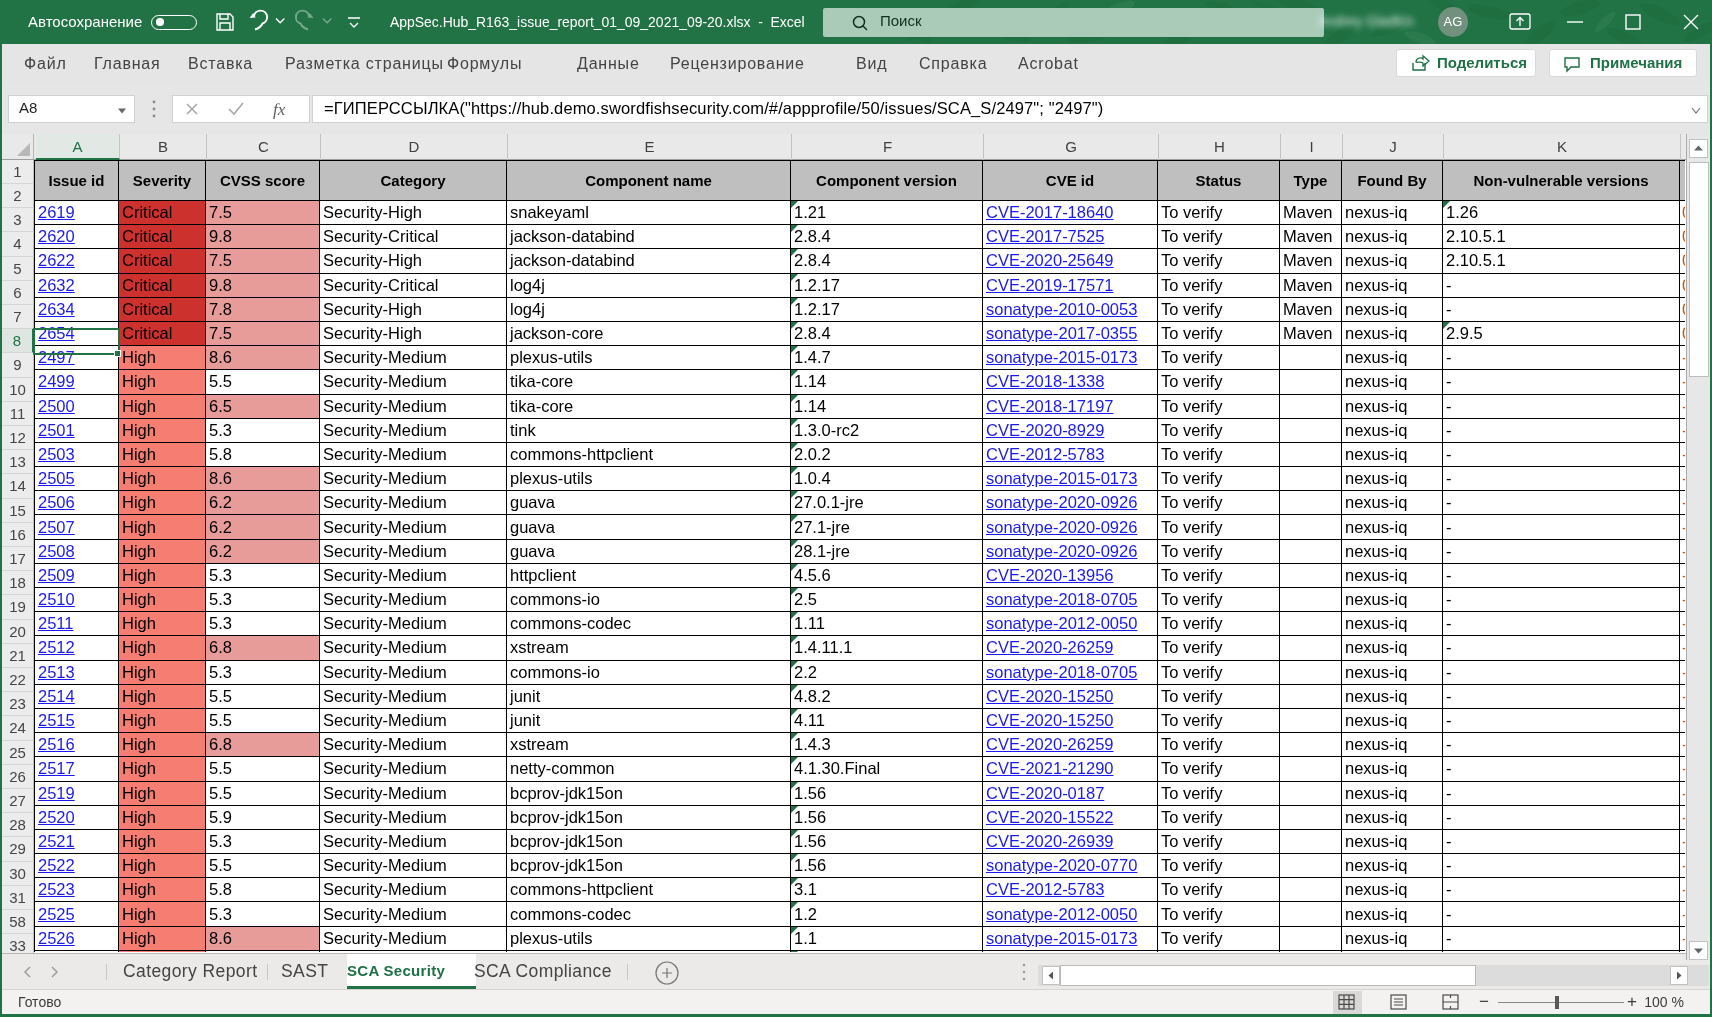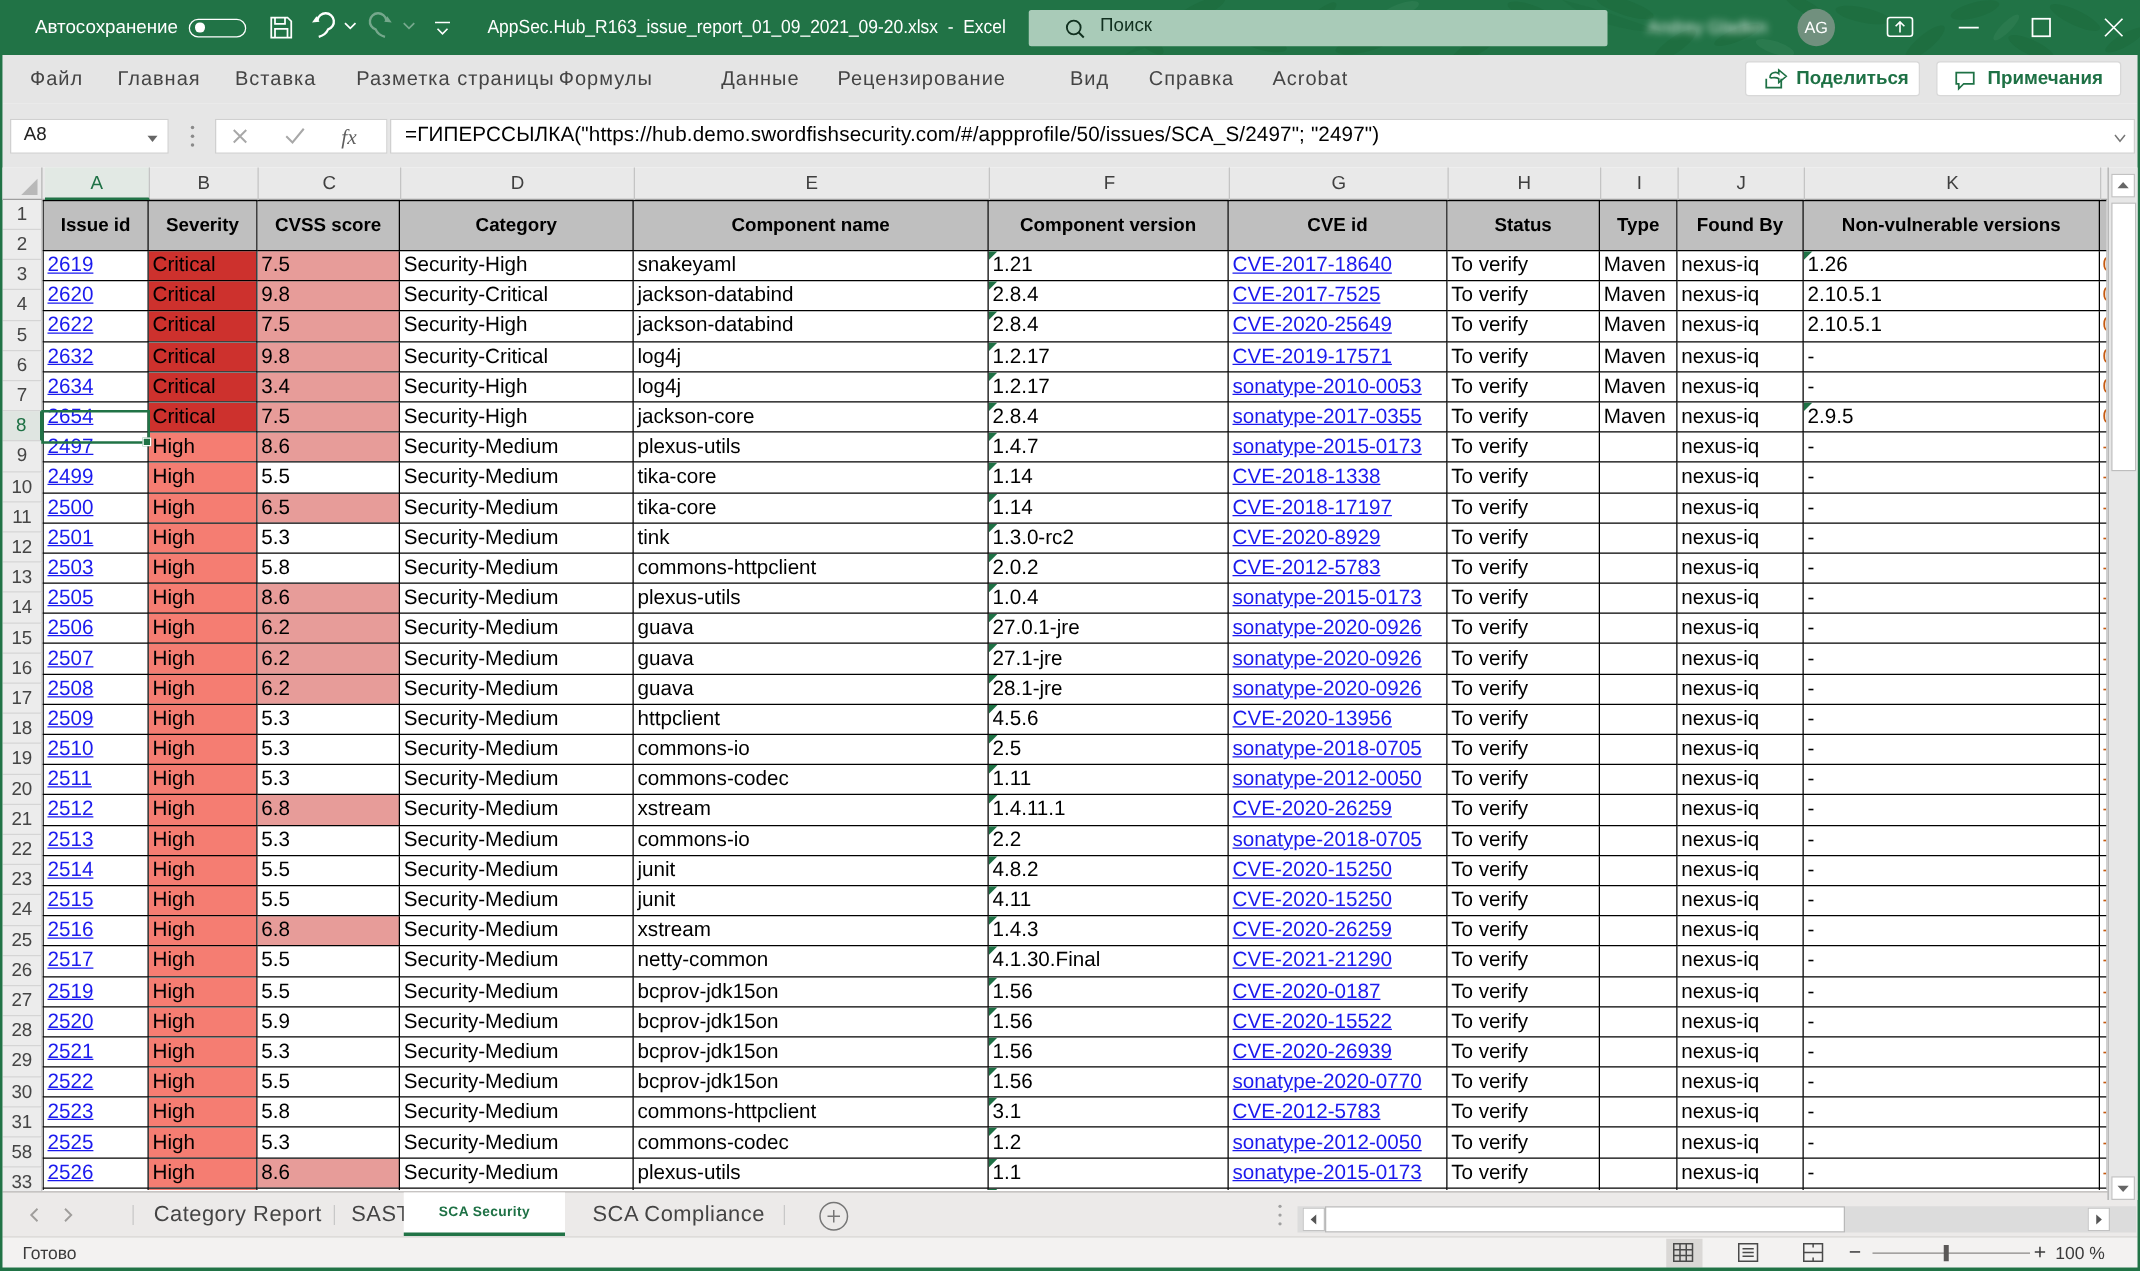--- a/index.html
+++ b/index.html
@@ -4,21 +4,21 @@
 * { margin:0; padding:0; box-sizing:border-box; }
 body { width:1712px; height:1017px; overflow:hidden; position:relative;
   font-family:"Liberation Sans", sans-serif; background:#fff; }
 .abs { position:absolute; }
 
 #titlebar { left:0; top:0; width:1712px; height:44px; background:#217346; color:#fff; }
 #autosave { left:28px; top:0; height:51px; line-height:44px; font-size:15px; }
 #toggle { left:151px; top:15px; width:46px; height:15px; border:1.5px solid #fff; border-radius:8px; }
 #toggle i { position:absolute; left:4px; top:2.2px; width:7.5px; height:7.5px; background:#fff; border-radius:50%; }
 #title-text { left:390px; top:0; height:44px; line-height:44px; font-size:15.2px; white-space:nowrap; transform:scaleX(0.918); transform-origin:left center; }
-#searchbox { left:823px; top:8px; width:463px; height:29px; background:#a9cbb8; border-radius:2px; }
+#searchbox { left:823px; top:8px; width:501px; height:29px; background:#a9cbb8; border-radius:2px; }
 #searchbox span { position:absolute; left:57px; top:4px; font-size:15px; color:#11301f; }
 #username { left:1318px; top:13px; width:112px; font-size:14px; color:#fff; filter:blur(3px); opacity:.85; white-space:nowrap; }
 #avatar { left:1438px; top:7px; width:30px; height:30px; border-radius:50%; background:#71907e; color:#fff; font-size:13px; text-align:center; line-height:30px; }
 .wbtn { top:0; height:44px; }
 
 #tabrow { left:2px; top:44px; width:1708px; height:39px; background:#e5e5e5; }
 .rtab { position:absolute; top:0; height:39px; line-height:39px; font-size:16px; letter-spacing:0.8px; color:#444; white-space:nowrap; }
 .gbtn { position:absolute; top:5px; height:28px; background:#fff; border:1px solid #d8d8d8; border-radius:3px; color:#1e7145; font-size:15px; font-weight:bold; line-height:26px; }
 
 #fbar { left:2px; top:83px; width:1708px; height:51px; background:#e6e6e6; }
@@ -55,21 +55,21 @@
 
 #selbox { left:32.5px; top:327.6px; width:87px; height:27px; border:2.5px solid #217346; }
 #selhandle { left:114px; top:349.5px; width:7px; height:7px; background:#217346; border:1px solid #fff; }
 
 #vscroll { left:1686px; top:134px; width:24px; height:826px; background:#e7e7e7; border-left:1px solid #ababab; z-index:5; }
 .sbox { position:absolute; background:#fff; border:1px solid #c2c2c2; z-index:6; }
 #vthumb { left:1689px; top:162px; width:20px; height:215px; background:#fff; border:1px solid #bdbdbd; z-index:6; }
 
 #sheetbar { left:2px; top:953px; width:1708px; height:36px; background:#eceae9; border-top:1px solid #b9b7b5; }
 .stab { position:absolute; top:0; height:35px; line-height:35px; font-size:17.5px; letter-spacing:0.4px; color:#444; white-space:nowrap; }
-#activetab { position:absolute; left:321px; top:0; width:129px; height:35px; background:#fff; border-bottom:3px solid #217346; color:#1e7145; font-weight:bold; font-size:11px; letter-spacing:0.3px; text-align:center; line-height:33px; }
+#activetab { position:absolute; left:345px; top:0; width:129px; height:35px; background:#fff; border-bottom:3px solid #217346; color:#1e7145; font-weight:bold; font-size:15px; letter-spacing:0.3px; text-align:left; line-height:33px; }
 .tsep { position:absolute; top:10px; width:1px; height:16px; background:#c8c8c8; }
 #hgroove { position:absolute; left:1036px; top:11px; width:671px; height:21px; background:#dcdcdc; }
 #hthumb { position:absolute; left:22px; top:0px; width:416px; height:21px; background:#fff; border:1px solid #b9b9b9; }
 .habox { position:absolute; background:#fff; border:1px solid #c2c2c2; top:1px; width:18px; height:19px; }
 
 #statusbar { left:2px; top:989px; width:1708px; height:25px; background:#f3f2f1; border-top:1px solid #d6d4d2; }
 #statusbar .ready { position:absolute; left:16px; top:0; height:24px; line-height:24px; font-size:14px; color:#3b3b3b; }
 #zoomtxt { position:absolute; left:1636px; top:0; height:24px; line-height:24px; width:52px; font-size:14px; color:#3b3b3b; text-align:center; }
 
 #bl { left:0; top:44px; width:2px; height:973px; background:#217346; }
@@ -340,21 +340,21 @@
 <td><a>CVE-2019-17571</a></td>
 <td>To verify</td>
 <td>Maven</td>
 <td>nexus-iq</td>
 <td class="rel">-</td>
 <td class="lc"><span class="lo">0</span></td>
 </tr>
 <tr>
 <td><a>2634</a></td>
 <td class="sC">Critical</td>
-<td class="pk">3.4</td>
+<td class="pk">7.8</td>
 <td>Security-High</td>
 <td>log4j</td>
 <td class="rel"><i class="tri"></i>1.2.17</td>
 <td><a>sonatype-2010-0053</a></td>
 <td>To verify</td>
 <td>Maven</td>
 <td>nexus-iq</td>
 <td class="rel">-</td>
 <td class="lc"><span class="lo">0</span></td>
 </tr>

